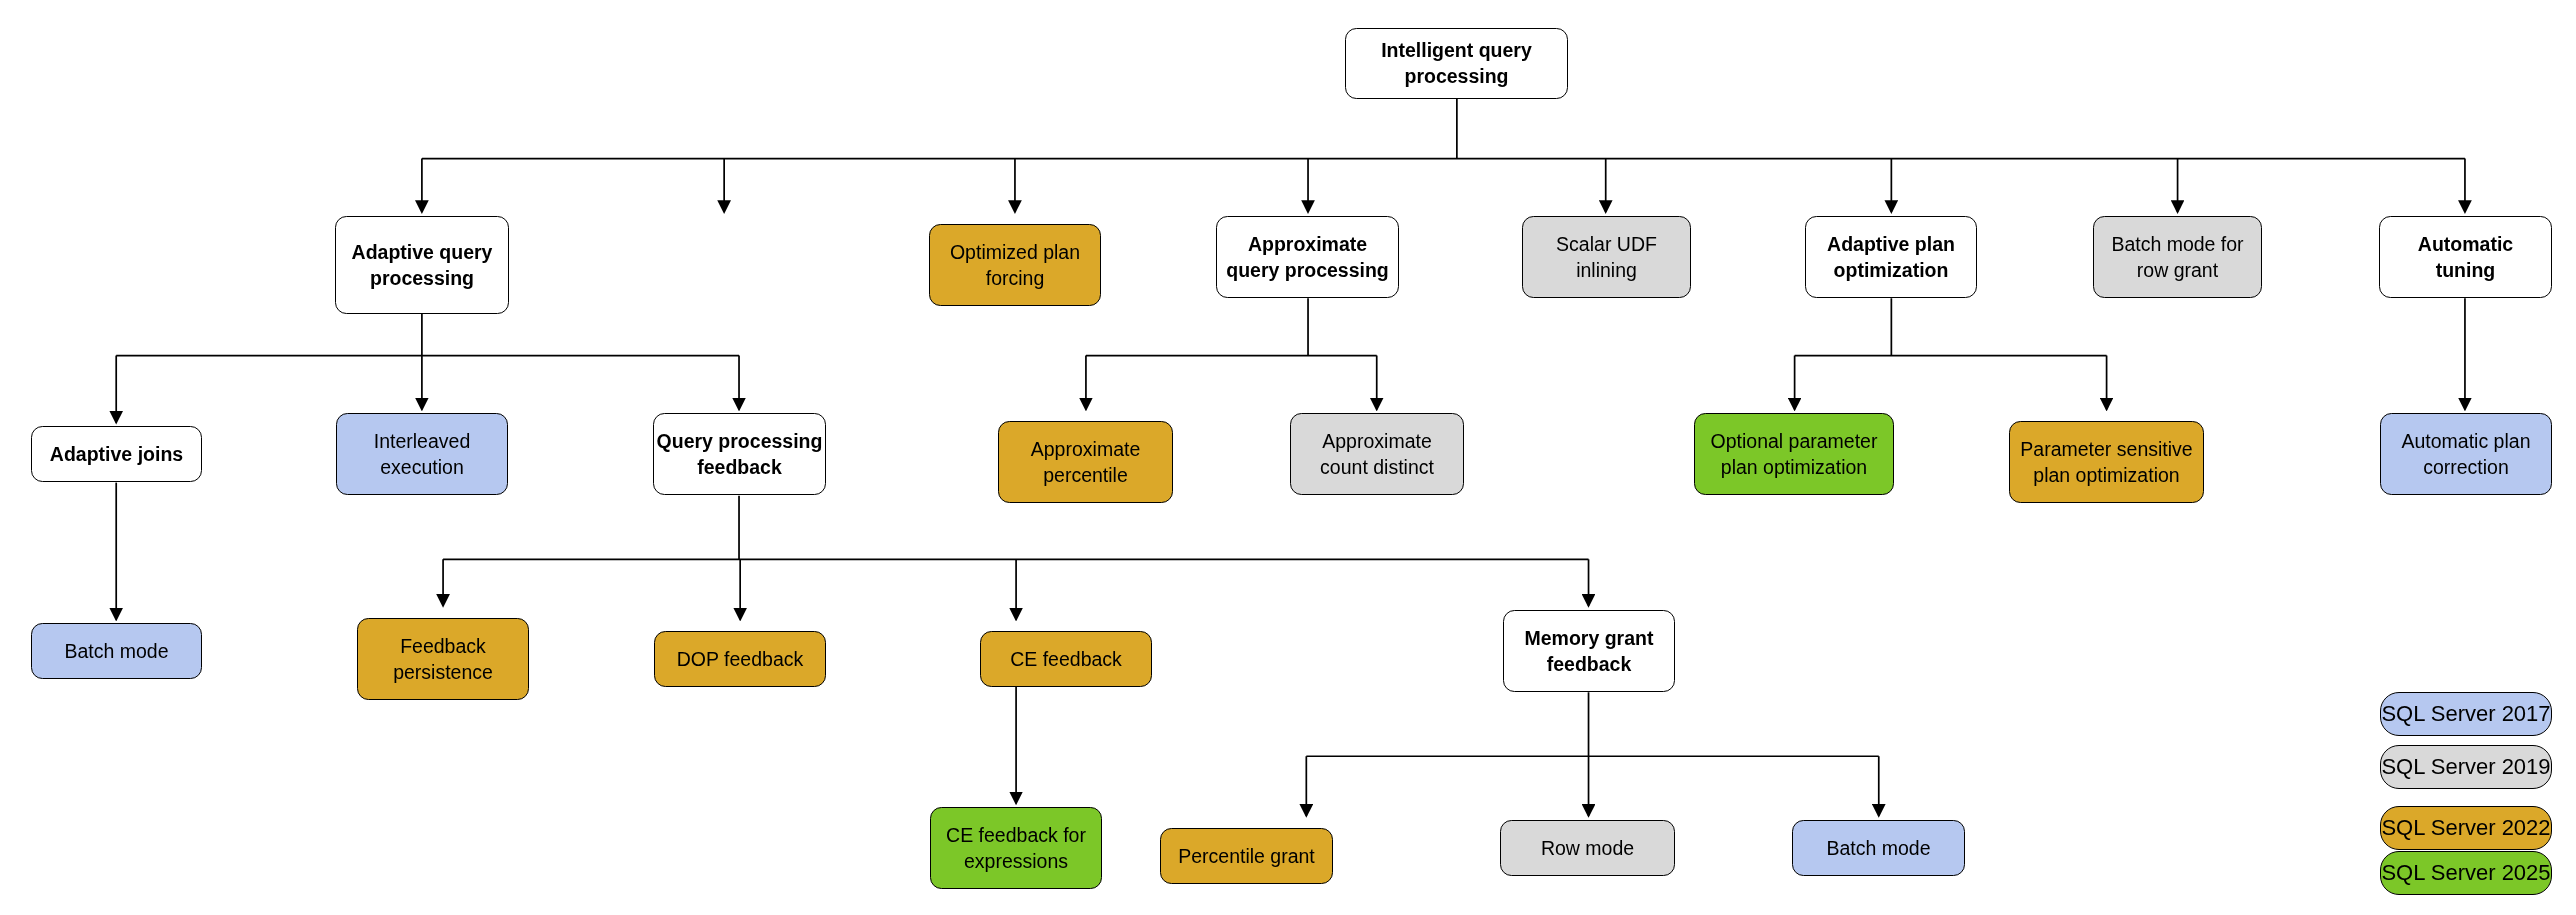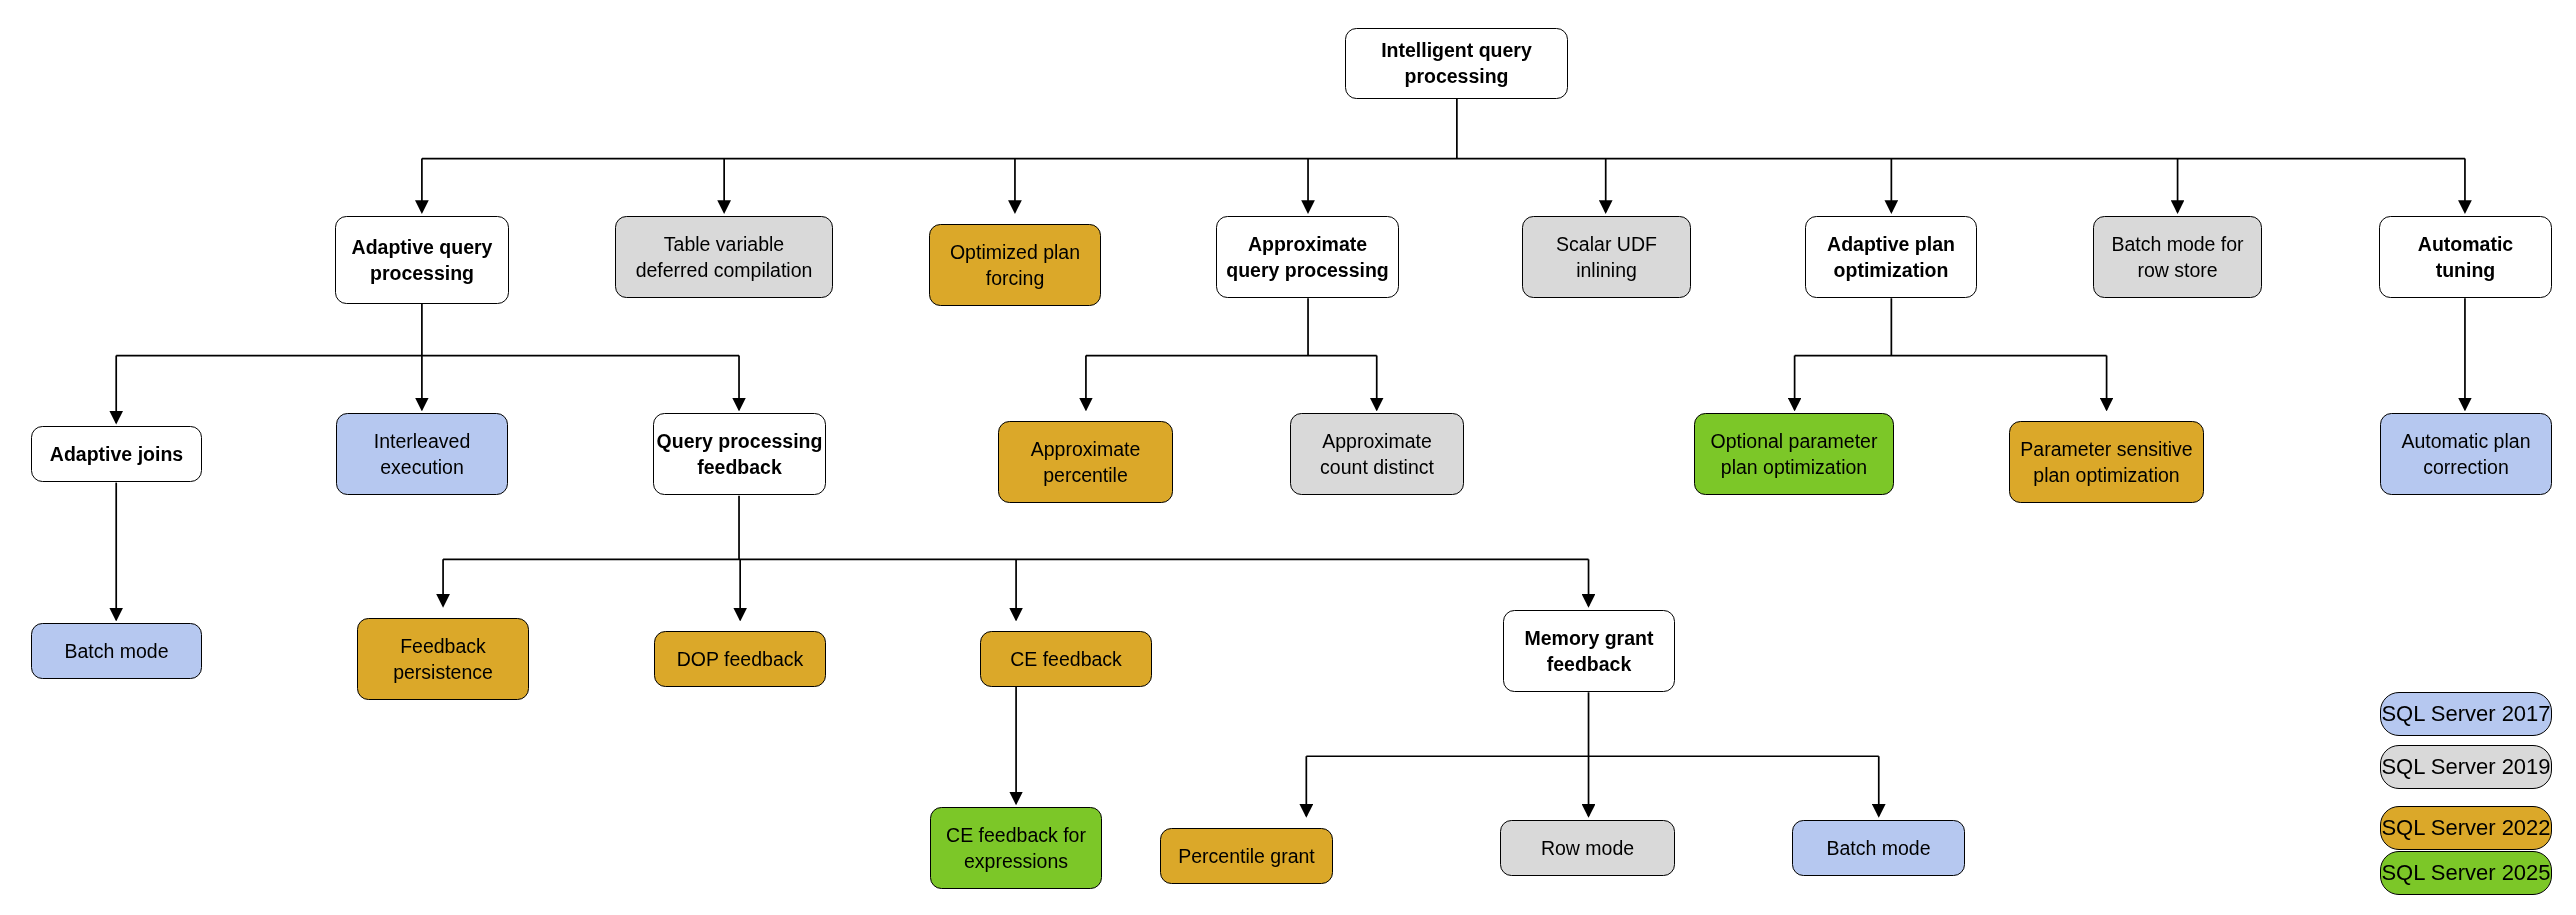--- a/index.html
+++ b/index.html
@@ -71,34 +71,32 @@
 
     <path d="M1775 1187 V1403" fill="none" stroke="#000" stroke-width="3" marker-end="url(#arrow)"></path>
     <path d="M2282 1321 V1425" fill="none" stroke="#000" stroke-width="3" marker-end="url(#arrow)"></path>
     <path d="M2775 1321 V1425" fill="none" stroke="#000" stroke-width="3" marker-end="url(#arrow)"></path>
     <path d="M3282 1321 V1425" fill="none" stroke="#000" stroke-width="3" marker-end="url(#arrow)"></path>
   </svg>
 
   <div class="node bold" style="left:1345px;top:27.5px;width:223px;height:71px">Intelligent query
 processing</div>
 
-  <div class="node bold" style="left:335px;top:216px;width:174px;height:88px">Adaptive query
+  <div class="node bold" style="left:335px;top:216px;width:174px;height:98px">Adaptive query
 processing</div>
-  <div class="node v2019" style="left:615px;top:216px;width:218px;height:82px">Table variable
-deferred compilation</div>
   <div class="node v2022" style="left:929px;top:216px;width:172px;height:82px">Optimized plan
 forcing</div>
   <div class="node bold" style="left:1216px;top:216px;width:183px;height:82px">Approximate
 query processing</div>
   <div class="node v2019" style="left:1522px;top:216px;width:169px;height:82px">Scalar UDF
 inlining</div>
   <div class="node bold" style="left:1805px;top:216px;width:172px;height:82px">Adaptive plan
 optimization</div>
   <div class="node v2019" style="left:2093px;top:216px;width:169px;height:82px">Batch mode for
-row store</div>
+row grant</div>
   <div class="node bold" style="left:2379px;top:216px;width:173px;height:82px">Automatic
 tuning</div>
 
   <div class="node bold" style="left:31px;top:426px;width:171px;height:56px">Adaptive joins</div>
   <div class="node v2017" style="left:336px;top:413px;width:172px;height:82px">Interleaved
 execution</div>
   <div class="node bold" style="left:653px;top:413px;width:173px;height:82px">Query processing
 feedback</div>
   <div class="node v2022" style="left:998px;top:413px;width:175px;height:82px">Approximate
 percentile</div>

